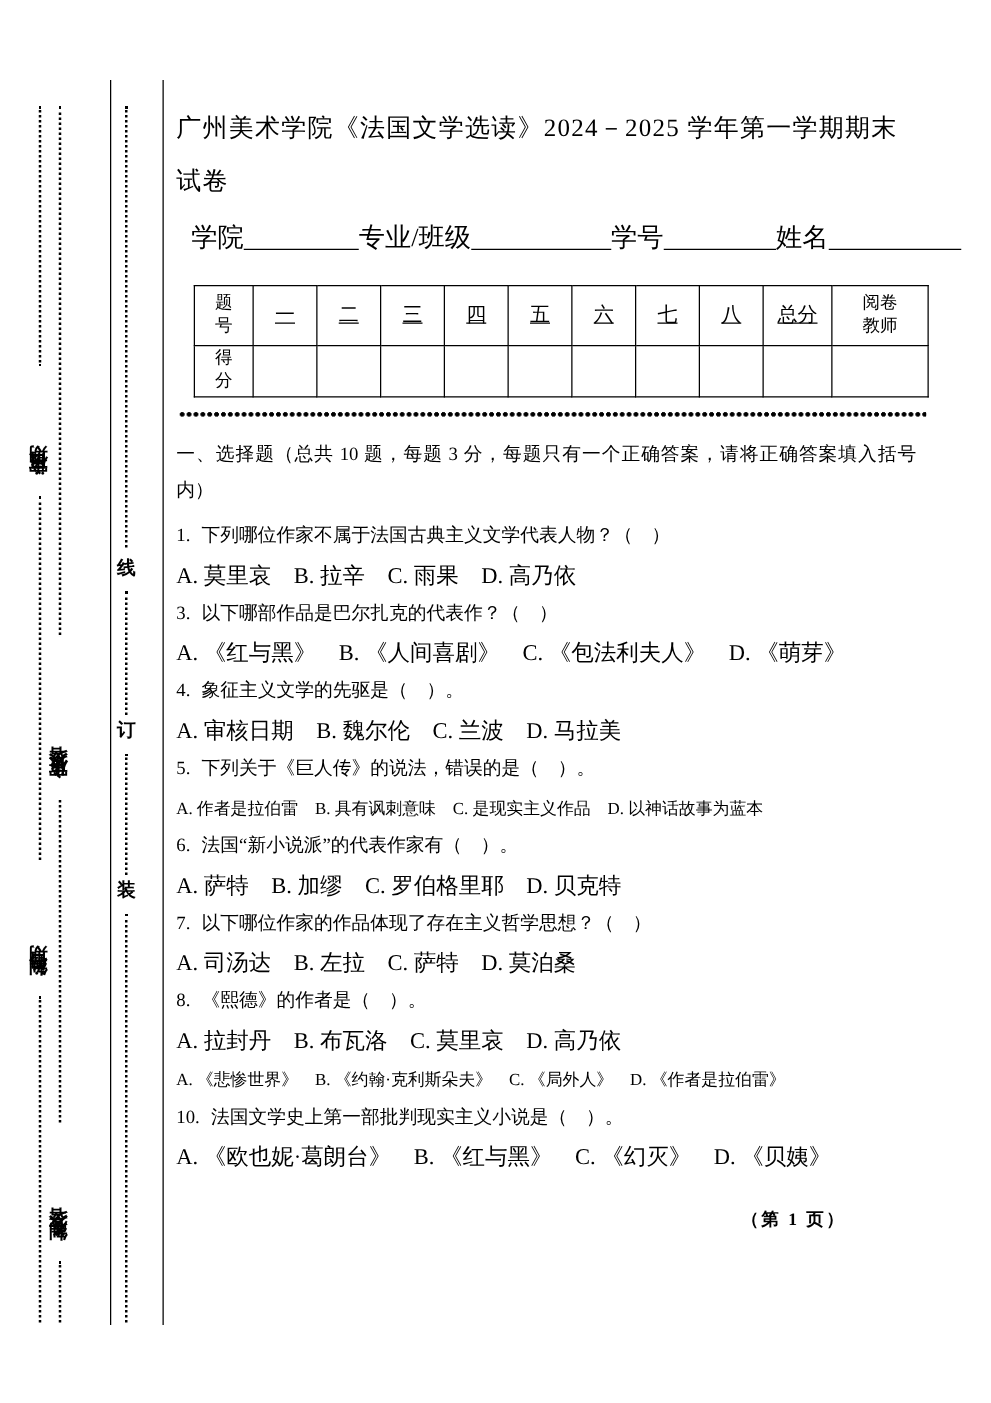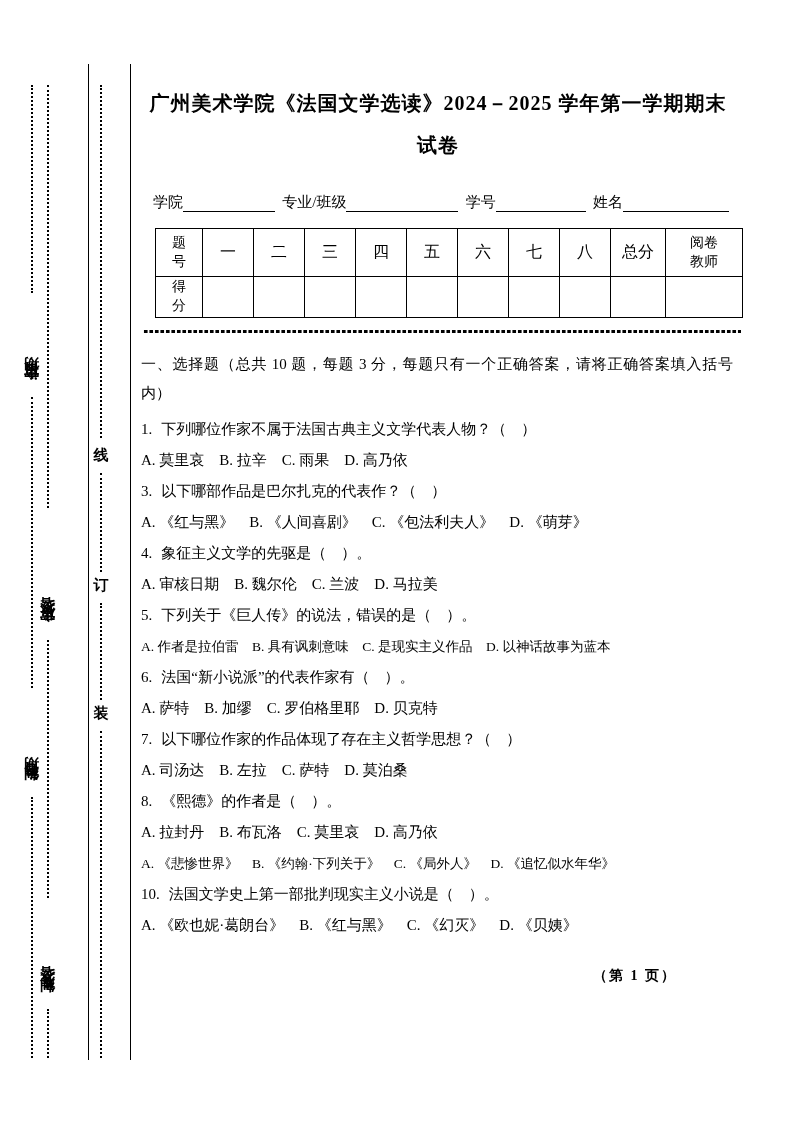--- a/index.html
+++ b/index.html
@@ -16,34 +16,35 @@
   .mlabel{
     position:absolute;writing-mode:vertical-rl;transform:rotate(180deg);
     font-weight:bold;font-size:15px;letter-spacing:3px;width:20px;
     display:flex;align-items:center;white-space:nowrap;
   }
   .bchar{position:absolute;left:92px;width:18px;text-align:center;
     font-weight:bold;font-size:15px;line-height:1;}
   
   .content{position:absolute;left:131px;top:64px;width:614px;padding:0 10px;box-sizing:border-box;}
   .title{
-    margin:0;padding-top:18px;text-align:center;
-    font-size:20px;font-weight:700;letter-spacing:1px;line-height:42px;
+    margin:0;padding-top:18px;text-align:left;
+    font-size:20px;font-weight:400;letter-spacing:1px;line-height:42px;
   }
   .info-line{
-    margin-top:22px;display:flex;justify-content:space-between;
-    align-items:flex-end;padding:0 6px 0 12px;font-size:15px;height:24px;
+    margin-top:10px;display:flex;justify-content:space-between;
+    align-items:flex-end;padding:0 6px 0 12px;font-size:21px;height:24px;
   }
   .info-field{display:flex;align-items:flex-end;}
   .info-label{white-space:nowrap;line-height:20px;}
   .info-underline{display:inline-block;height:19px;border-bottom:1.2px solid #000;}
   .u0{width:92px;}.u1{width:112px;}.u2{width:90px;}.u3{width:106px;}
   .score-table{
-    border-collapse:collapse;table-layout:fixed;width:580px;margin:16px 0 0 14px;
+    border-collapse:collapse;table-layout:fixed;width:580px;margin:28px 0 0 14px;
     font-size:16px;
+    text-decoration:underline;
   }
   .score-table td,.score-table th{
     border:1.2px solid #000;text-align:center;vertical-align:middle;
     font-weight:normal;padding:0;
   }
   .row-head td,.row-head th{height:47px;}
   .row-score td,.row-score th{height:40px;text-align:center;}
   .stack{display:inline-block;word-break:break-all;line-height:1.35;font-size:14px;}
   .w1{width:1.1em;}
   .w2{width:2.2em;}
@@ -53,21 +54,21 @@
     background-size:5.5px 5px;background-repeat:repeat-x;background-position:0 50%;
   }
   .section-heading{
     margin-top:16px;font-size:15px;line-height:29px;text-align:justify;
     padding-right:2px;
   }
   .questions{margin-top:6px;}
   .question{margin:0;}
   .q-stem{line-height:31px;font-size:15px;white-space:nowrap;}
   .q-num{margin-right:9px;}
-  .q-options{line-height:31px;font-size:15px;white-space:nowrap;}
+  .q-options{line-height:31px;font-size:18px;white-space:nowrap;}
   .q-options.small{font-size:13.5px;}
   .footer{
     margin-top:26px;text-align:right;padding-right:58px;
     font-size:14px;font-weight:bold;letter-spacing:2px;
   }
 </style>
 </head>
 <body>
 
 <div class="vline vline-a"></div>
@@ -173,21 +174,21 @@
       </div>
       <div class="question">
         <div class="q-stem"><span class="q-num">7.</span><span>以下哪位作家的作品体现了存在主义哲学思想？（　）</span></div>
         <div class="q-options">A. 司汤达　B. 左拉　C. 萨特　D. 莫泊桑</div>
       </div>
       <div class="question">
         <div class="q-stem"><span class="q-num">8.</span><span>《熙德》的作者是（　）。</span></div>
         <div class="q-options">A. 拉封丹　B. 布瓦洛　C. 莫里哀　D. 高乃依</div>
       </div>
       <div class="question">
-        <div class="q-options small">A. 《悲惨世界》　B. 《约翰·下列关于》　C. 《局外人》　D. 《追忆似水年华》</div>
+        <div class="q-options small">A. 《悲惨世界》　B. 《约翰·克利斯朵夫》　C. 《局外人》　D. 《作者是拉伯雷》</div>
       </div>
       <div class="question">
         <div class="q-stem"><span class="q-num">10.</span><span>法国文学史上第一部批判现实主义小说是（　）。</span></div>
         <div class="q-options">A. 《欧也妮·葛朗台》　B. 《红与黑》　C. 《幻灭》　D. 《贝姨》</div>
       </div>
     </div>
 
   <div class="footer">（第 1 页）</div>
 </div>
 

